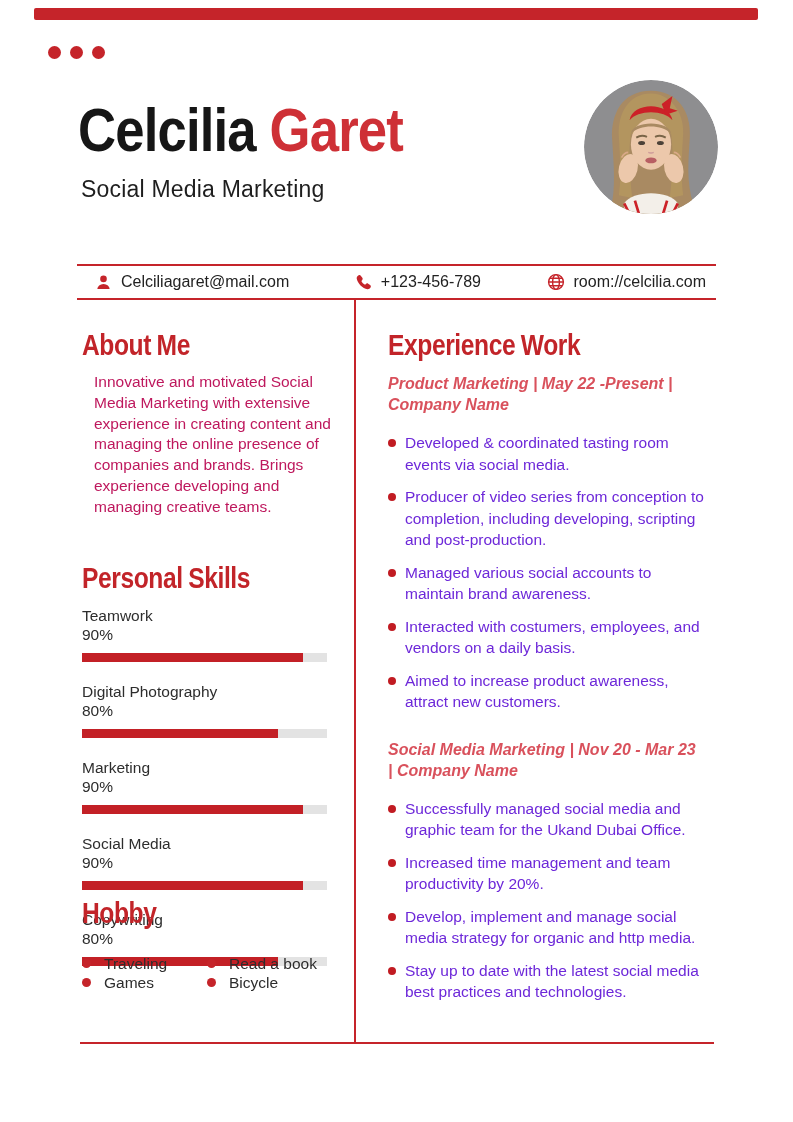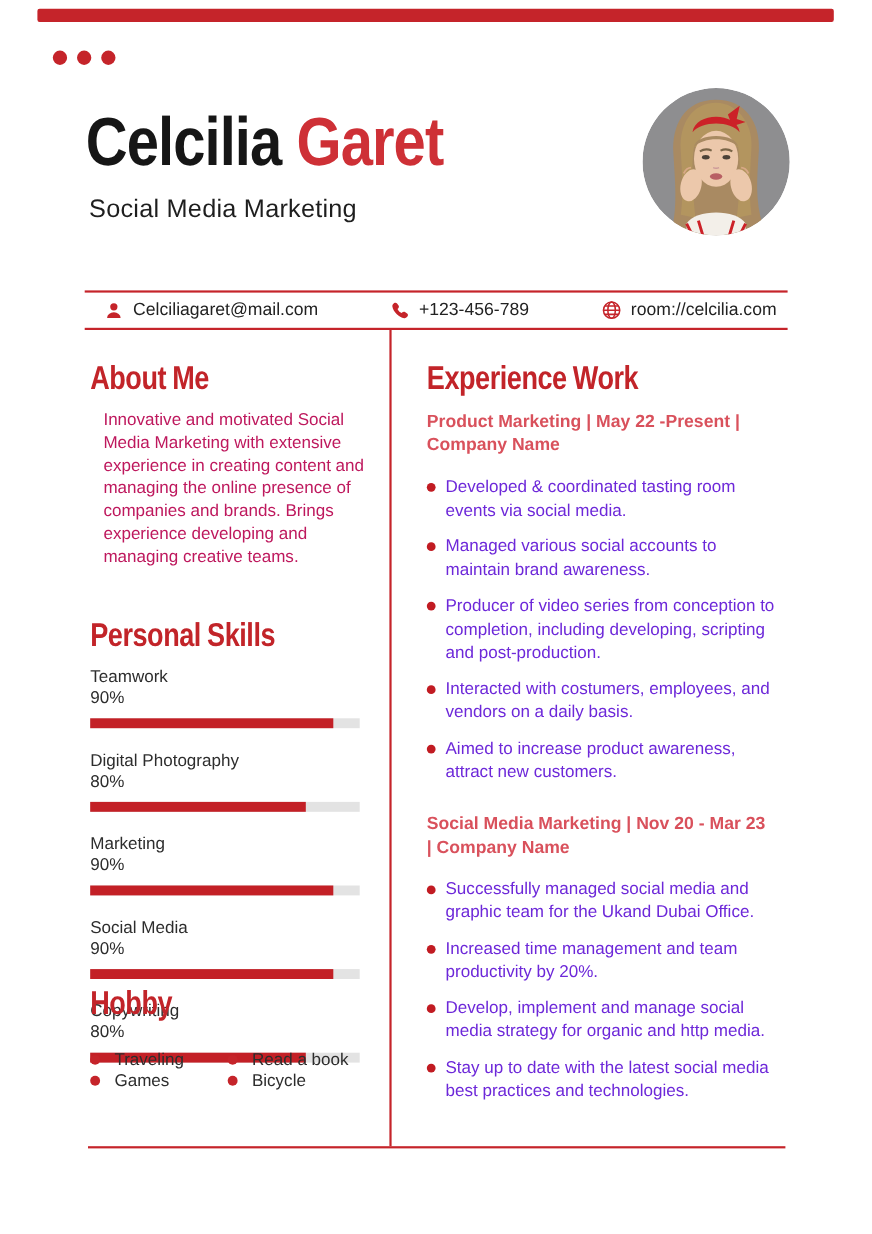--- a/index.html
+++ b/index.html
@@ -48,21 +48,21 @@
 
   .hobby-title { position:absolute; left:82px; top:898px; }
   .hobby-grid { position:absolute; left:82px; top:954px; width:250px; display:grid; grid-template-columns:125px 125px; }
   .hobby-item { display:flex; align-items:center; gap:13px; font-size:15.5px; color:#2d2d2d; line-height:19px; }
   .hdot { width:9px; height:9px; border-radius:50%; background:#c5242a; flex:0 0 auto; }
 
   
   .exp-title { position:absolute; left:388px; top:330px; }
   .jobs { position:absolute; left:388px; top:373px; width:325px; }
   .job + .job { margin-top:26px; }
-  .job-heading { font-weight:bold; font-size:16px; line-height:21px; color:#d9515c; width:310px; margin-bottom:17px; }
+  .job-heading { font-style:italic; font-weight:bold; font-size:16px; line-height:21px; color:#d9515c; width:310px; margin-bottom:17px; }
   .job-bullets { list-style:none; }
   .job-bullets li { position:relative; padding-left:17px; width:317px; font-size:15.5px; line-height:21.5px; color:#6d28d9; margin-bottom:11px; }
   .job-bullets li::before { content:""; position:absolute; left:0; top:7px; width:8px; height:8px; border-radius:50%; background:#c11b22; }
 </style>
 </head>
 <body>
 
 <div class="page">
 
   <div class="top-bar"></div>
@@ -205,22 +205,22 @@
         <span>Bicycle</span>
       </div>
     </div>
 
   <h2 class="sec-title exp-title">Experience Work</h2>
   <div class="jobs" id="jobs">
       <div class="job">
         <div class="job-heading">Product Marketing | May 22 -Present | Company Name</div>
         <ul class="job-bullets">
           <li>Developed &amp; coordinated tasting room events via social media.</li>
+          <li>Producer of video series from conception to completion, including developing, scripting and post-production.</li>
           <li>Managed various social accounts to maintain brand awareness.</li>
-          <li>Producer of video series from conception to completion, including developing, scripting and post-production.</li>
           <li>Interacted with costumers, employees, and vendors on a daily basis.</li>
           <li>Aimed to increase product awareness, attract new customers.</li>
         </ul>
       </div>
       <div class="job">
         <div class="job-heading">Social Media Marketing | Nov 20 - Mar 23 | Company Name</div>
         <ul class="job-bullets">
           <li>Successfully managed social media and graphic team for the Ukand Dubai Office.</li>
           <li>Increased time management and team productivity by 20%.</li>
           <li>Develop, implement and manage social media strategy for organic and http media.</li>

